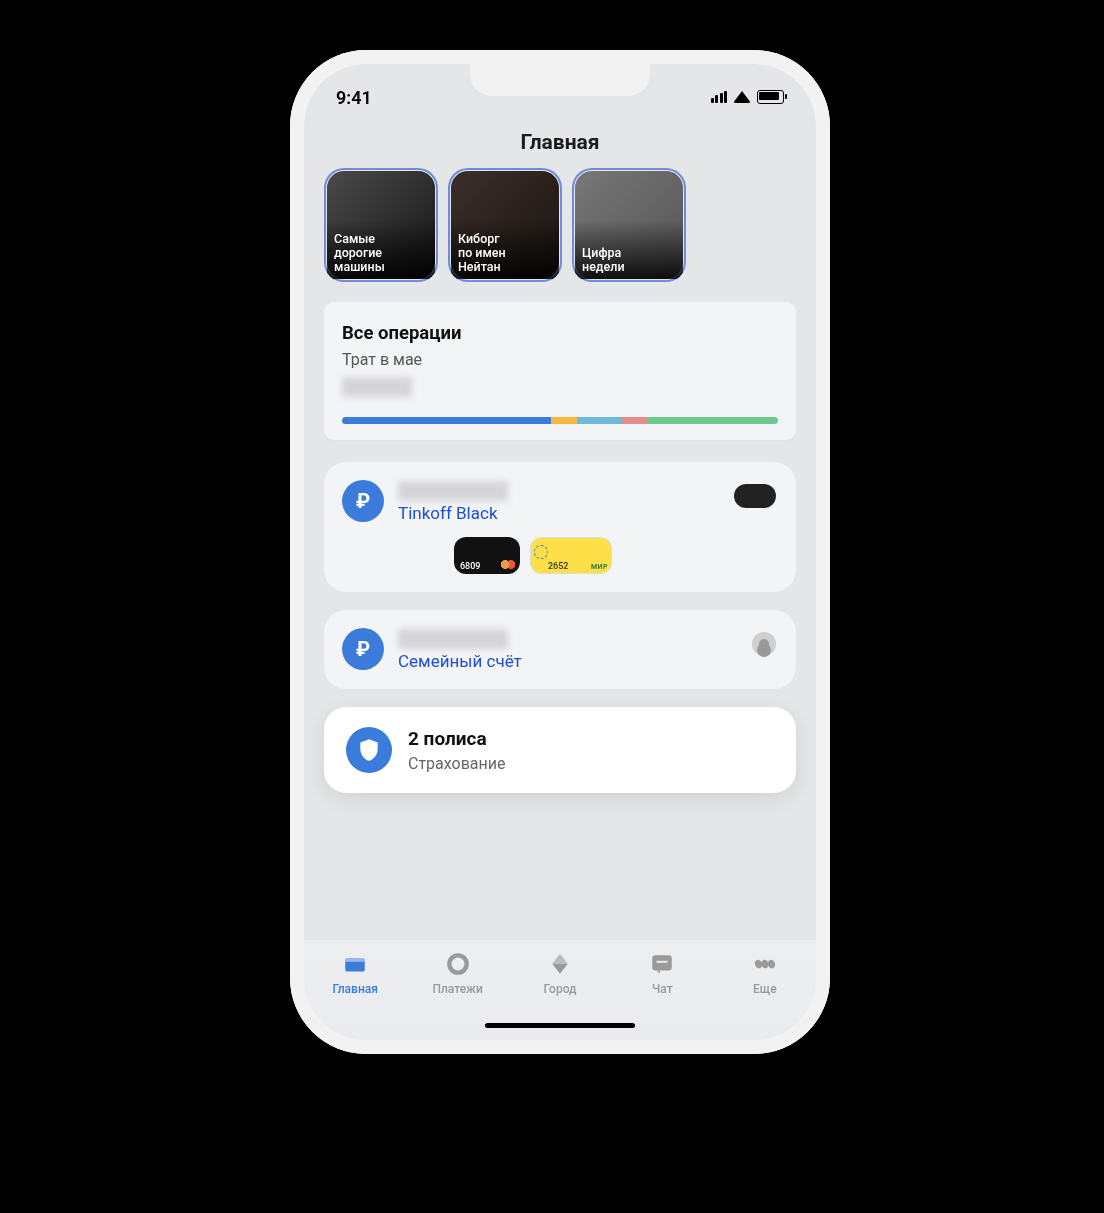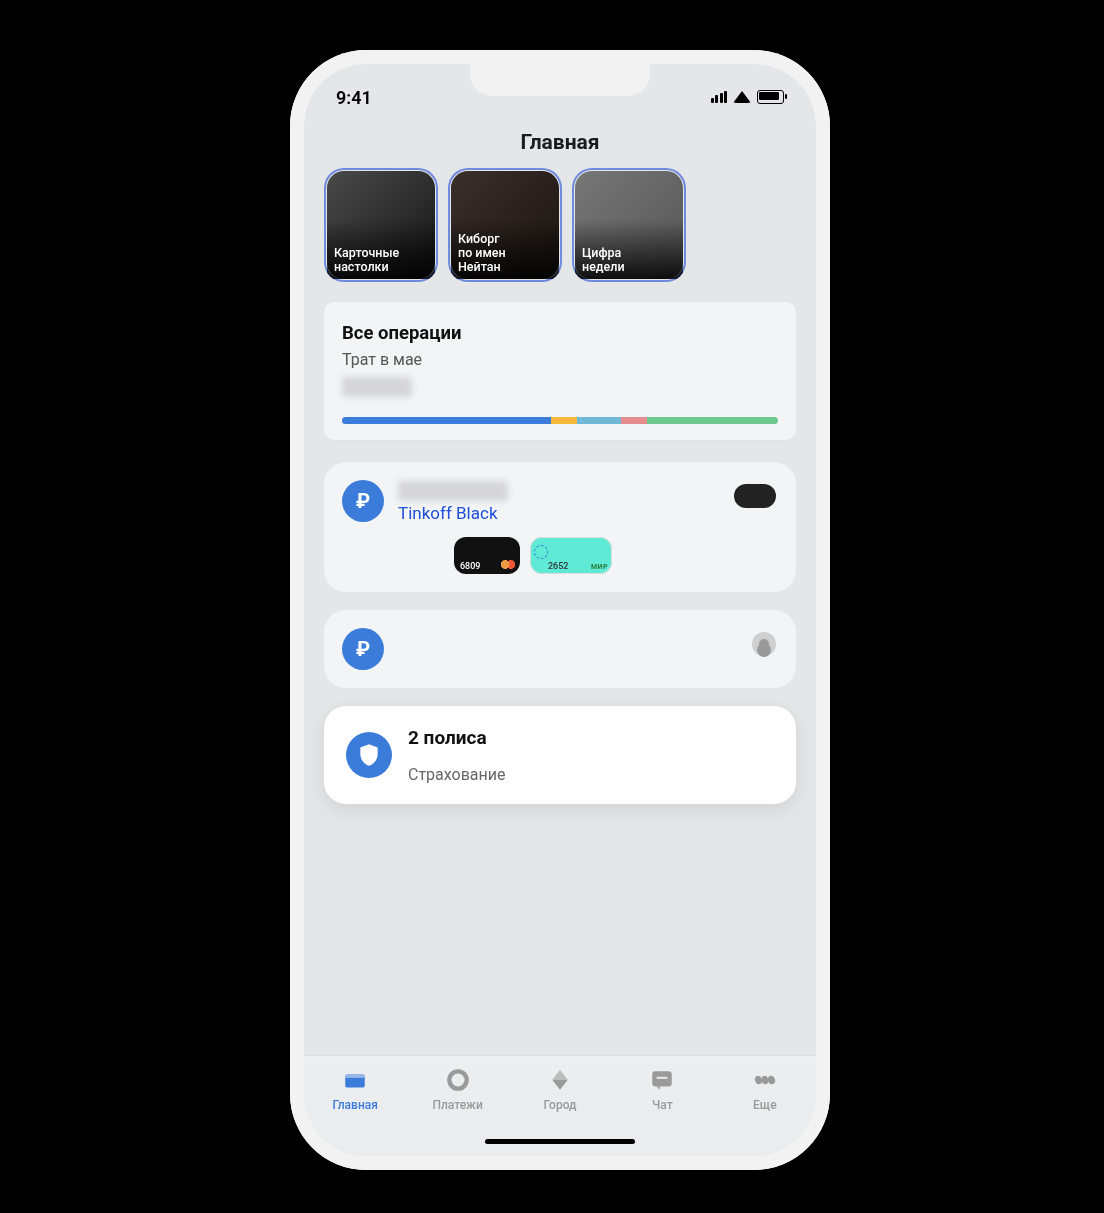--- a/index.html
+++ b/index.html
@@ -11,21 +11,21 @@
     font-family: -apple-system, BlinkMacSystemFont, "Segoe UI", Roboto, sans-serif;
     overflow: hidden;
   }
 
   
   .phone {
     position: absolute;
     left: 290px;
     top: 50px;
     width: 540px;
-    height: 1120px;
+    height: 1004px;
     background: #fff;
     border-radius: 76px;
     box-shadow:
       0 20px 60px rgba(0,0,0,0.55),
       inset 0 0 0 14px #f2f2f3;
     padding: 14px;
     box-sizing: border-box;
   }
   .notch {
     position: absolute;
@@ -188,21 +188,21 @@
     height:34px; border-radius:12px; display:flex; align-items:flex-end;
     justify-content:flex-start; padding:0 6px 3px; color:#fff; font-size:9px;
     font-weight:500; position:relative; gap:3px;
   }
   .mini-card.black { width:54px; background:#111; }
   .mini-card.black::after{
     content:""; position:absolute; right:5px; bottom:5px; width:14px; height:9px;
     background: radial-gradient(circle at 30% 50%,#e94 40%,transparent 41%),
                radial-gradient(circle at 70% 50%,#e53 40%,transparent 41%);
   }
-  .mini-card.mir { width:58px; background:#5eead4; color:#333; box-shadow:inset 0 0 0 1px #ddd; padding-left:18px;}
+  .mini-card.mir { width:58px; background:#fde047; color:#333; box-shadow:inset 0 0 0 1px #ddd; padding-left:18px;}
   .mini-card.mir::before{
     content:""; position:absolute; left:4px; top:8px; width:12px; height:12px;
     border:1.5px solid #3b7bd9; border-radius:50%;
     border-style:dashed;
   }
   .mir-logo{ font-size:7px; color:#2a7a3a; font-weight:700; letter-spacing:0.5px; position:absolute; right:4px; bottom:3px;}
 
   .person-badge{
     width:24px; height:24px; background:#cfcfcf; border-radius:50%;
     position:absolute; top:22px; right:20px;
@@ -219,21 +219,21 @@
     display:flex; align-items:center; gap:16px;
     box-shadow: 0 6px 20px rgba(0,0,0,0.09);
     margin-bottom:20px;
   }
   .shield-badge {
     width:46px; height:46px; background:#3b7bd9; border-radius:50%;
     display:flex; align-items:center; justify-content:center; flex:0 0 46px;
   }
   .shield-badge svg { width:26px; height:26px; fill:#fff;}
   .ins-title { font-size:19px; font-weight:700; color:#111;}
-  .ins-sub { font-size:16px; color:#666; margin-top:16px;text-align:right;}
+  .ins-sub { font-size:16px; color:#666; margin-top:4px;text-align:right;}
 
   
   .tabbar {
     position:absolute; bottom:0; left:0; right:0; height:90px;
     background:linear-gradient(to bottom,#eceef0 0%,#e9ebee 100%);
     border-top:1px solid rgba(0,0,0,0.05);
     display:flex; justify-content:space-around; align-items:flex-start;
     padding-top:10px;
   }
   .tab { display:flex; flex-direction:column; align-items:center; gap:4px; width:78px;}
@@ -265,22 +265,23 @@
         <div class="wifi"></div>
         <div class="battery"></div>
       </div>
     </div>
 
     <div class="title">Главная</div>
 
     <div class="stories">
       <div class="story">
         <div class="bg"></div>
-        <div class="story-label">Карточные
-настолки</div>
+        <div class="story-label">Самые
+дорогие
+машины</div>
       </div>
       <div class="story">
         <div class="bg"></div>
         <div class="story-label">Киборг
 по имен
 Нейтан</div>
       </div>
       <div class="story">
         <div class="bg"></div>
         <div class="story-label">Цифра
@@ -321,20 +322,24 @@
               </div>
             </div>
           </div>
         </div>
         <div class="toggle"></div>
       </div>
 
       <div class="account-card">
         <div class="account-row">
           <div class="ruble-badge">₽</div>
+          <div class="account-info">
+            <span class="balance-blur"></span>
+            <div class="account-sub">Семейный счёт</div>
+          </div>
         </div>
         <div class="person-badge"></div>
       </div>
 
       <div class="insurance-card">
         <div class="shield-badge">
           <svg viewBox="0 0 24 24">
               <path d="M12 2 4 5v6c0 5 3.4 9.5 8 11 4.6-1.5 8-6 8-11V5l-8-3z"></path>
             </svg>
         </div>

